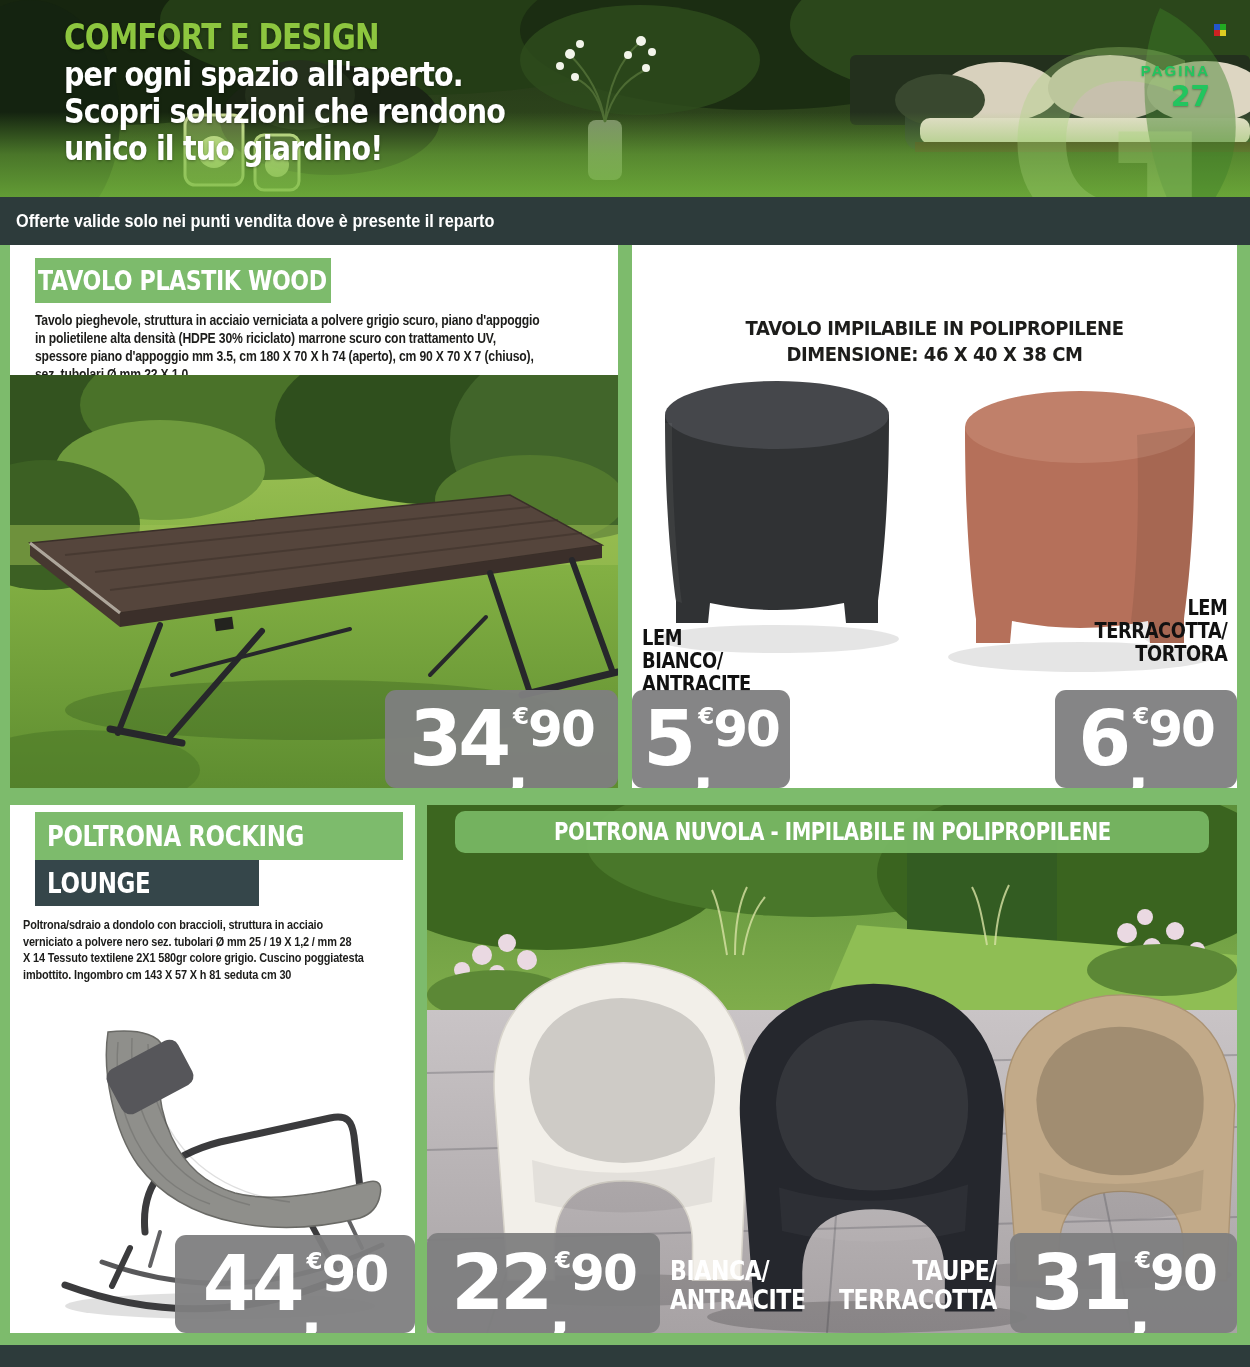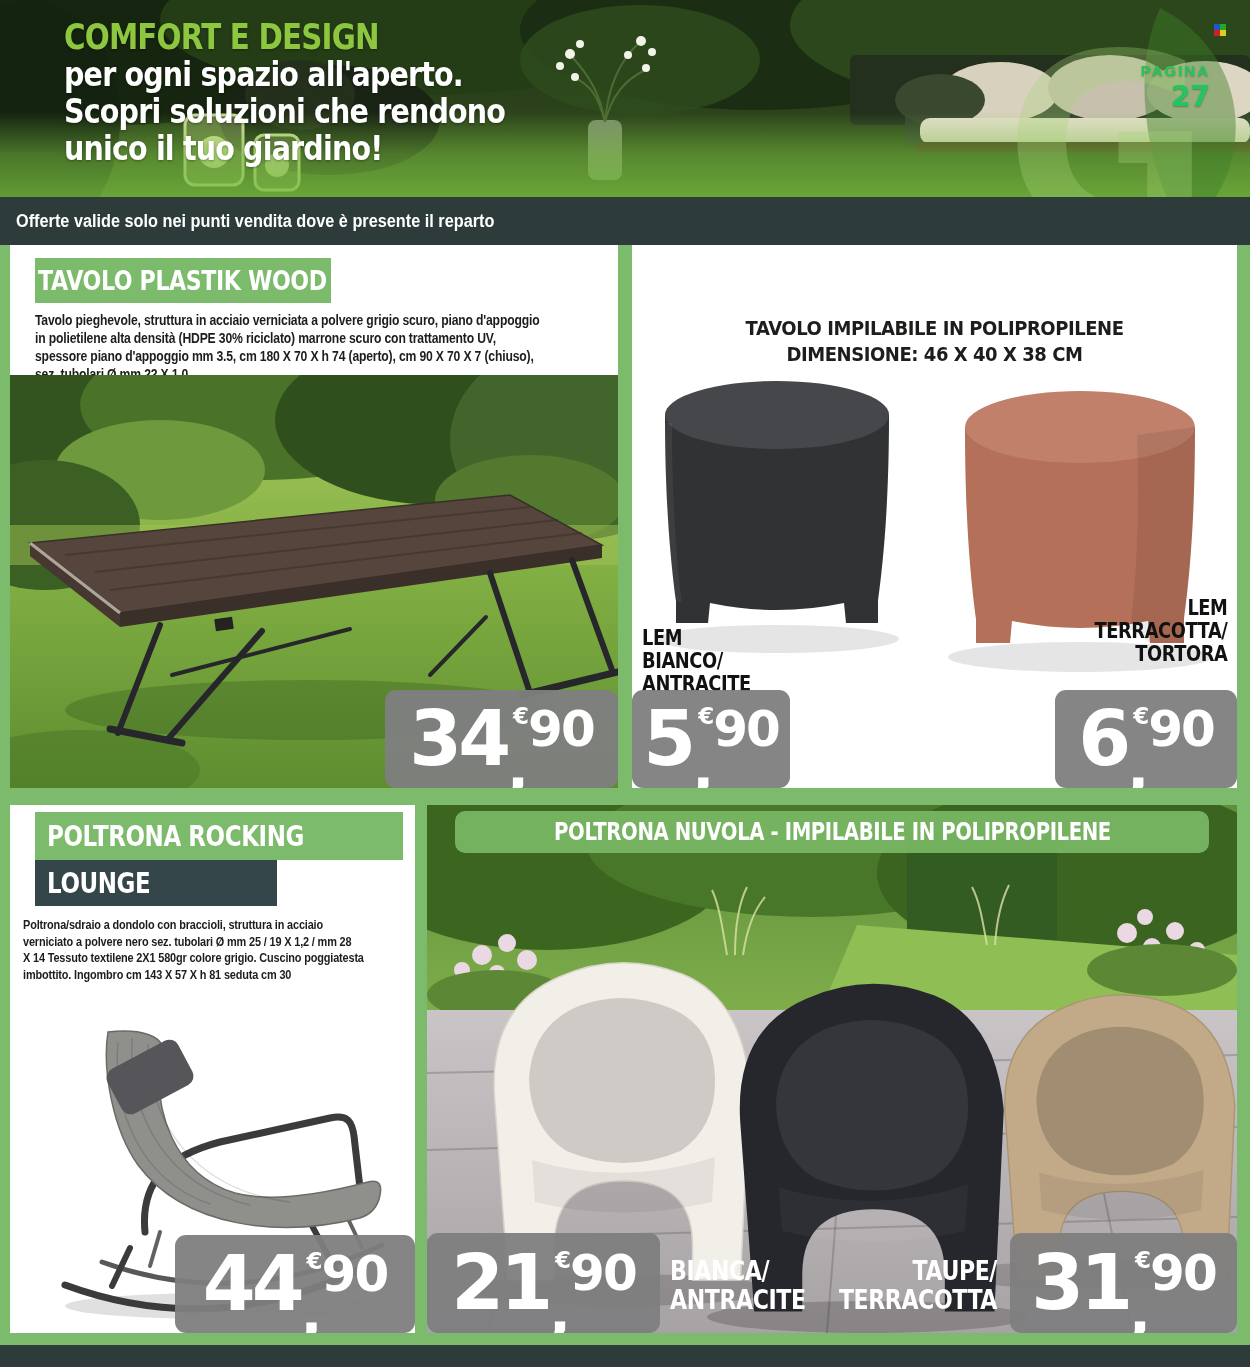--- a/index.html
+++ b/index.html
@@ -39,21 +39,21 @@
 
   
   .banner{position:absolute;background:#7dbb6c;color:#fff;display:flex;align-items:center;
           font-family:"DejaVu Sans",sans-serif;font-weight:bold;}
   .banner .t{transform:scaleX(.82);transform-origin:left center;white-space:nowrap;letter-spacing:-.5px;}
   .banner.centered{justify-content:center;}
   .banner.centered .t{transform-origin:center center;}
   .ban-tl{left:25px;top:13px;width:296px;height:45px;padding-left:3px;font-size:27px;}
   .ban-tr{left:118px;top:13px;width:368px;height:45px;font-size:28px;}
   .ban-bl1{left:25px;top:7px;width:368px;height:48px;padding-left:12px;font-size:28px;}
-  .ban-bl2{left:25px;top:55px;width:242px;height:46px;padding-left:12px;font-size:28px;background:#35464a;}
+  .ban-bl2{left:25px;top:55px;width:224px;height:46px;padding-left:12px;font-size:28px;background:#35464a;}
   .ban-br{left:28px;top:6px;width:754px;height:42px;background:rgba(121,184,100,.93);justify-content:center;font-size:24px;border-radius:10px;}
 
   
   .desc{position:absolute;color:#1d1d1b;font-weight:bold;white-space:pre-line;
         transform-origin:left top;}
   .desc-tl{left:25px;top:66px;width:700px;font-size:14.5px;line-height:1.25;transform:scaleX(.84);letter-spacing:-.2px;}
   .desc-bl{left:13px;top:112px;width:490px;font-size:13.5px;line-height:1.24;transform:scaleX(.81);letter-spacing:-.2px;}
   .subtitle-tr{position:absolute;left:0;top:70px;width:605px;text-align:center;color:#1d1d1b;font-weight:bold;
         font-size:20px;line-height:1.3;white-space:pre-line;font-family:"DejaVu Sans",sans-serif;
         transform:scaleX(.9);transform-origin:center top;letter-spacing:-.5px;}
@@ -425,21 +425,21 @@
         <span class="t">POLTRONA NUVOLA - IMPILABILE IN POLIPROPILENE</span>
       </div>
 
       <div class="plabel pl-bianca">BIANCA/
 ANTRACITE</div>
       <div class="plabel right pl-taupe">TAUPE/
 TERRACOTTA</div>
 
       <div class="price-box pb-2990">
         <div class="price">
-          <span class="p-int">21</span>
+          <span class="p-int">22</span>
           <span class="p-frac">
             <span class="p-eur">€</span>
             <span class="p-cents">90</span>
             <span class="p-comma">,</span>
           </span>
         </div>
       </div>
       <div class="price-box pb-3190">
         <div class="price">
           <span class="p-int">31</span>

